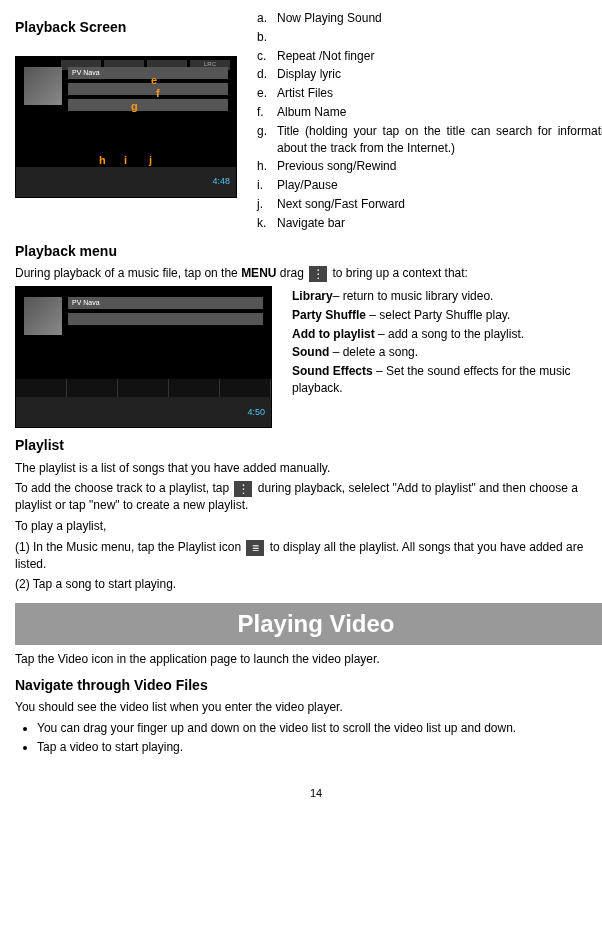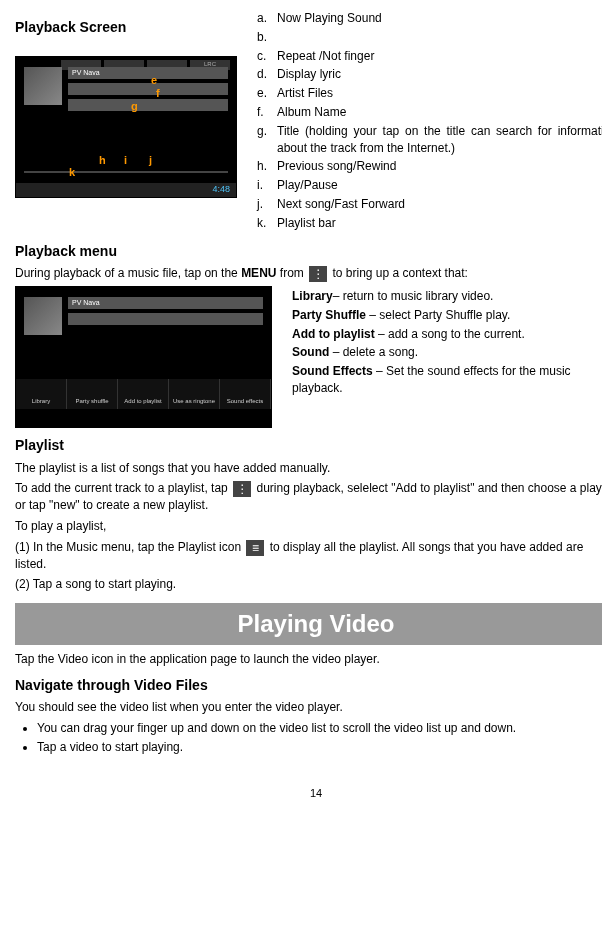--- a/index.html
+++ b/index.html
@@ -48,21 +48,21 @@
     .status-bar {
       position: absolute;
       bottom: 0;
       left: 0;
       right: 0;
       height: 14px;
       background: #222;
       display: flex;
       justify-content: flex-end;
       align-items: center;
-      padding: 0 6px;
+      padding: 8px 6px;
       font-size: 9px;
       color: #4fc3f7;
     }
     .album-art {
       position: absolute;
       left: 8px;
       top: 10px;
       width: 38px;
       height: 38px;
       background: linear-gradient(135deg, #555, #888);
@@ -260,58 +260,59 @@
     <li>
         <span class="lt">i.</span>
         <span>Play/Pause</span>
       </li>
     <li>
         <span class="lt">j.</span>
         <span>Next song/Fast Forward</span>
       </li>
     <li>
         <span class="lt">k.</span>
-        <span>Playlist bar</span>
+        <span>Navigate bar</span>
       </li>
   </ol>
 </div>
 
 <div class="section-title">Playback menu</div>
 <p>
-  <span>During playback of a music file, tap on the </span><span class="bold">MENU</span><span> from </span><span class="icon-box">⋮</span><span> to bring up a context that:</span>
+  <span>During playback of a music file, tap on the </span><span class="bold">MENU</span><span> drag </span><span class="icon-box">⋮</span><span> to bring up a context that:</span>
 </p>
 
 <div class="two-col">
   <div class="screenshot menu">
     <div class="album-art"></div>
     <div class="track-info">
       <div class="track-line">PV Nava</div>
       <div class="track-line"></div>
     </div>
     <div class="menu-row">
       <div class="menu-item">Library</div>
       <div class="menu-item">Party shuffle</div>
       <div class="menu-item">Add to playlist</div>
       <div class="menu-item">Use as ringtone</div>
       <div class="menu-item">Sound effects</div>
     </div>
+    <div class="status-bar">4:50</div>
   </div>
   <div class="menu-defs list-col">
     <p><span class="bold">Library</span><span>– return to music library video.</span></p>
     <p><span class="bold">Party Shuffle</span><span> – select Party Shuffle play.</span></p>
-    <p><span class="bold">Add to playlist</span><span> – add a song to the current.</span></p>
+    <p><span class="bold">Add to playlist</span><span> – add a song to the playlist.</span></p>
     <p><span class="bold">Sound</span><span> – delete a song.</span></p>
     <p><span class="bold">Sound Effects</span><span> – Set the sound effects for the music playback.</span></p>
   </div>
 </div>
 
 <div class="section-title">Playlist</div>
 <p>The playlist is a list of songs that you have added manually.</p>
 <p>
-  <span>To add the current track to a playlist, tap </span><span class="icon-box">⋮</span><span> during playback, selelect "Add to playlist" and then choose a playlist or tap "new" to create a new playlist.</span>
+  <span>To add the choose track to a playlist, tap </span><span class="icon-box">⋮</span><span> during playback, selelect "Add to playlist" and then choose a playlist or tap "new" to create a new playlist.</span>
 </p>
 <p>To play a playlist,</p>
 <p>
   <span>(1) In the Music menu, tap the Playlist icon </span><span class="icon-box">≡</span><span> to display all the playlist. All songs that you have added are listed.</span>
 </p>
 <p>(2) Tap a song to start playing.</p>
 
 <div class="banner">Playing Video</div>
 <p>Tap the Video icon in the application page to launch the video player.</p>
 <div class="section-title">Navigate through Video Files</div>

